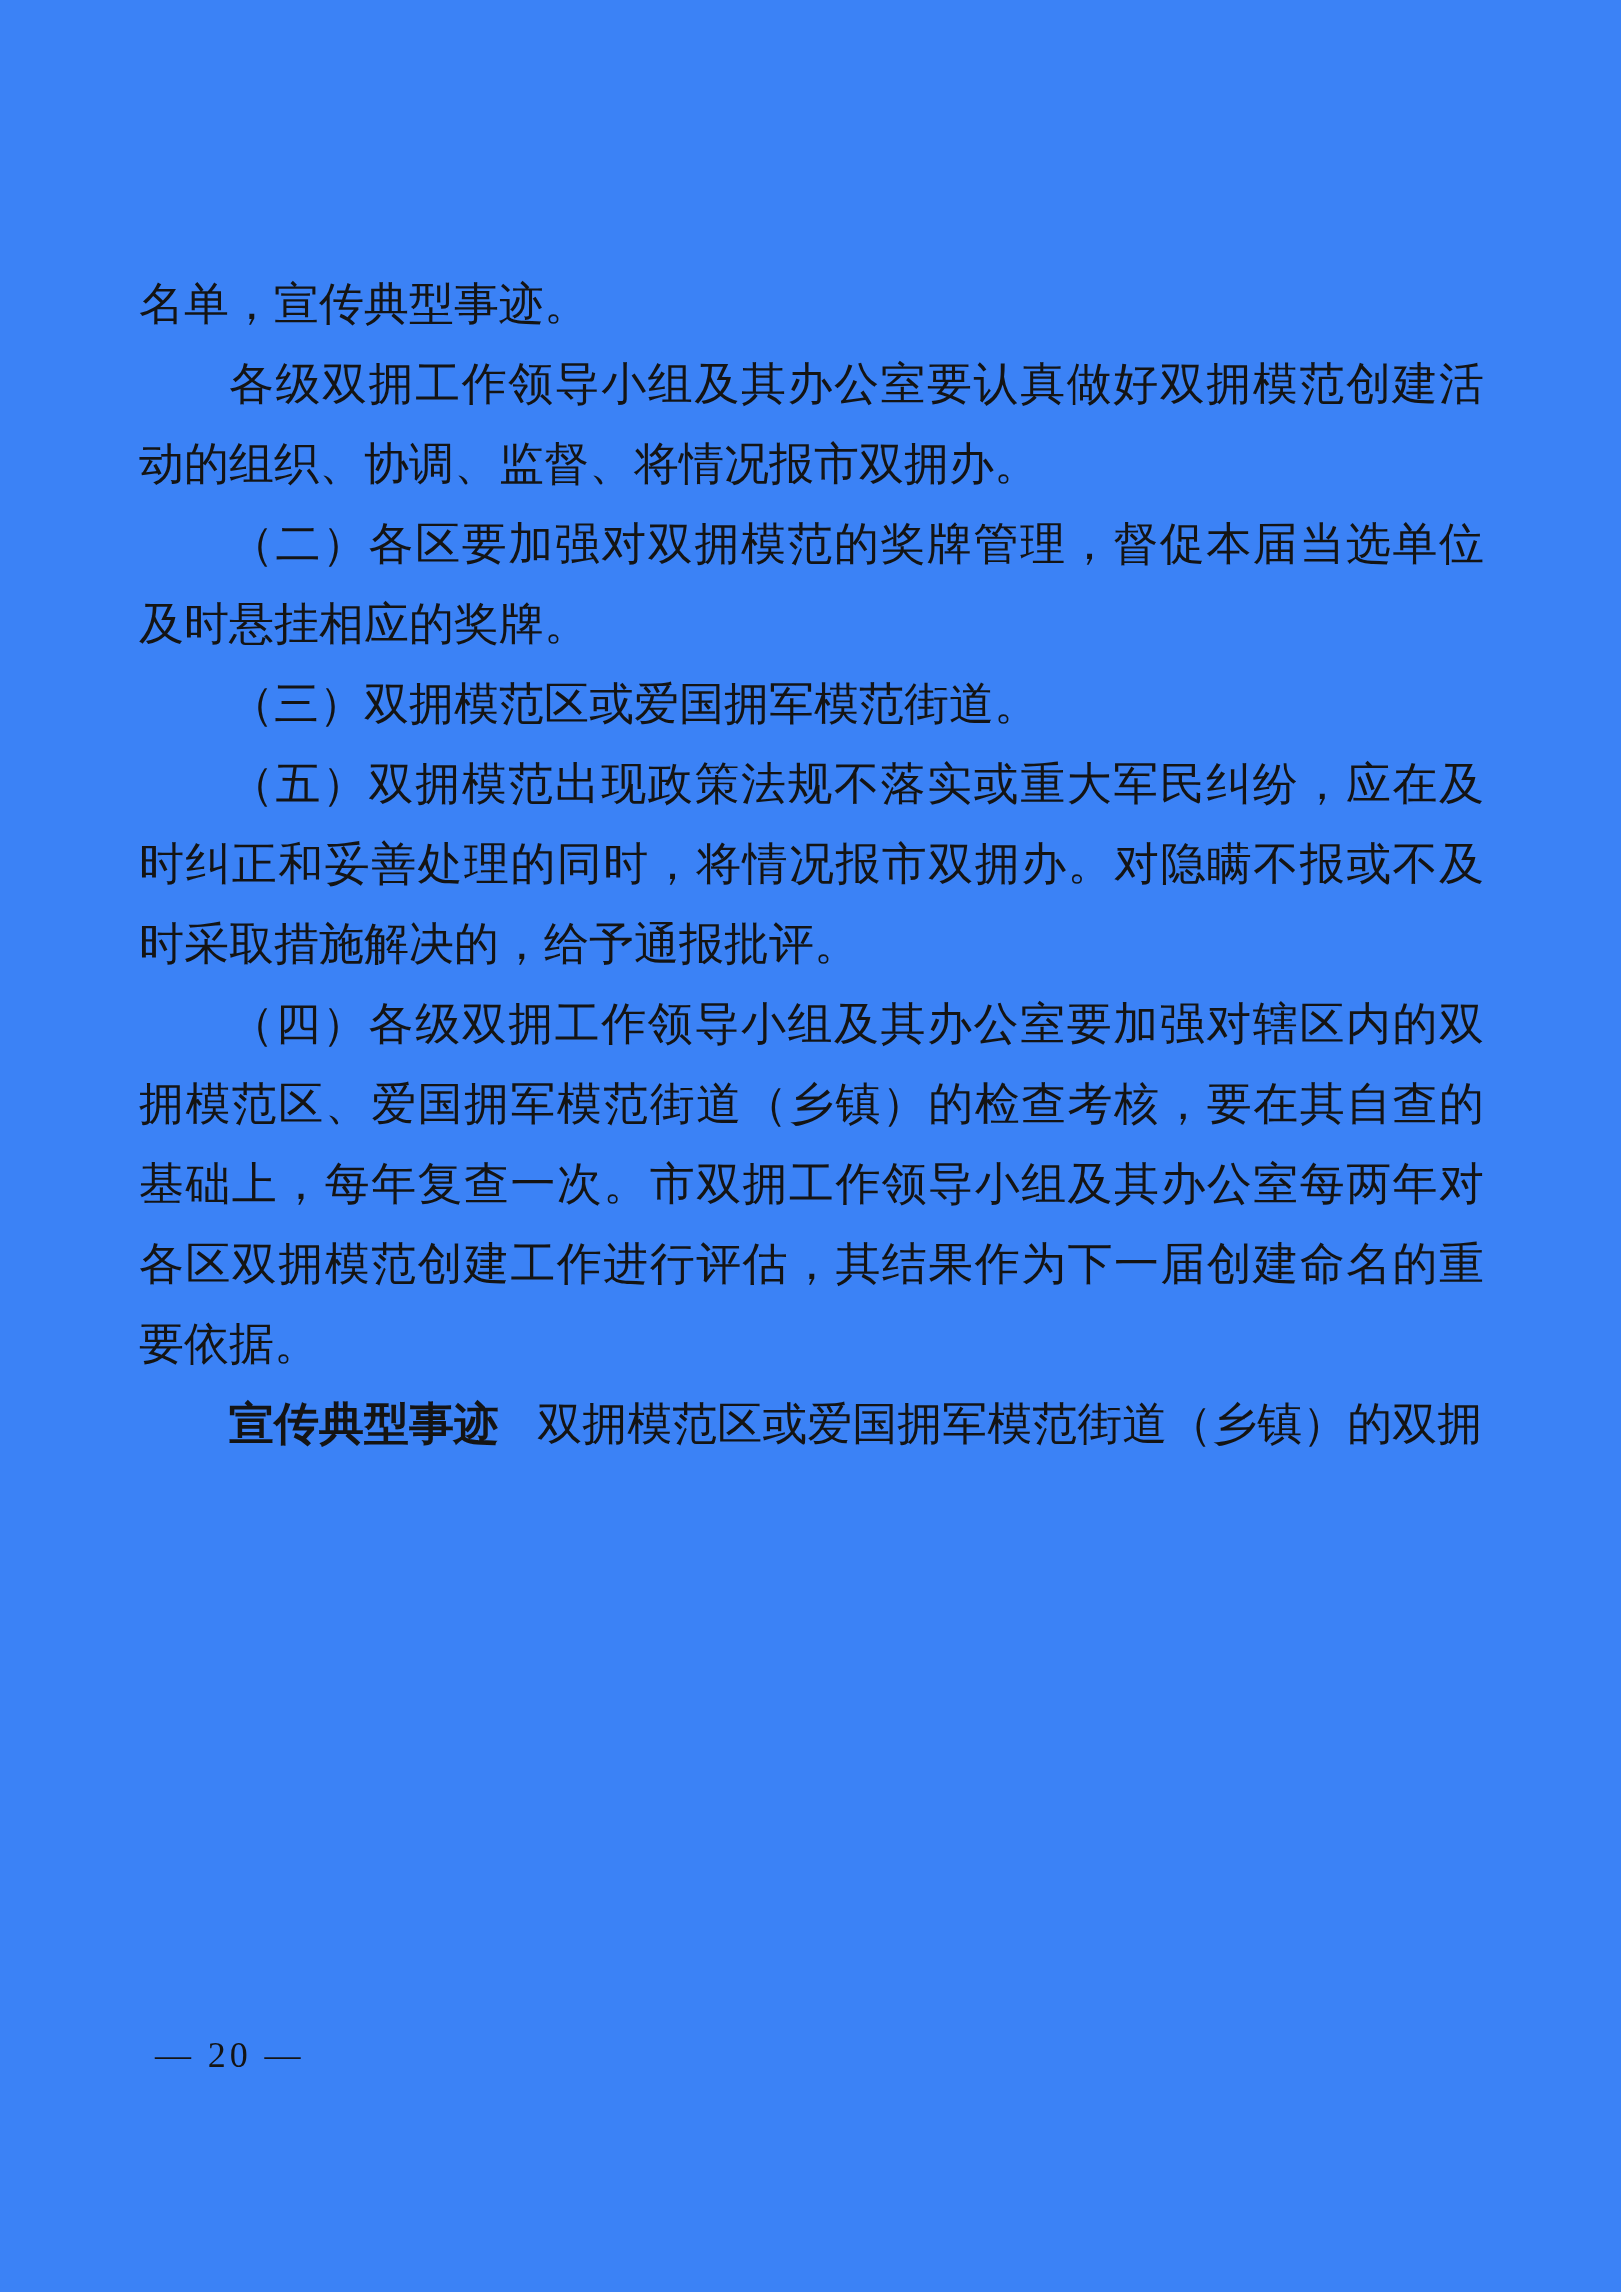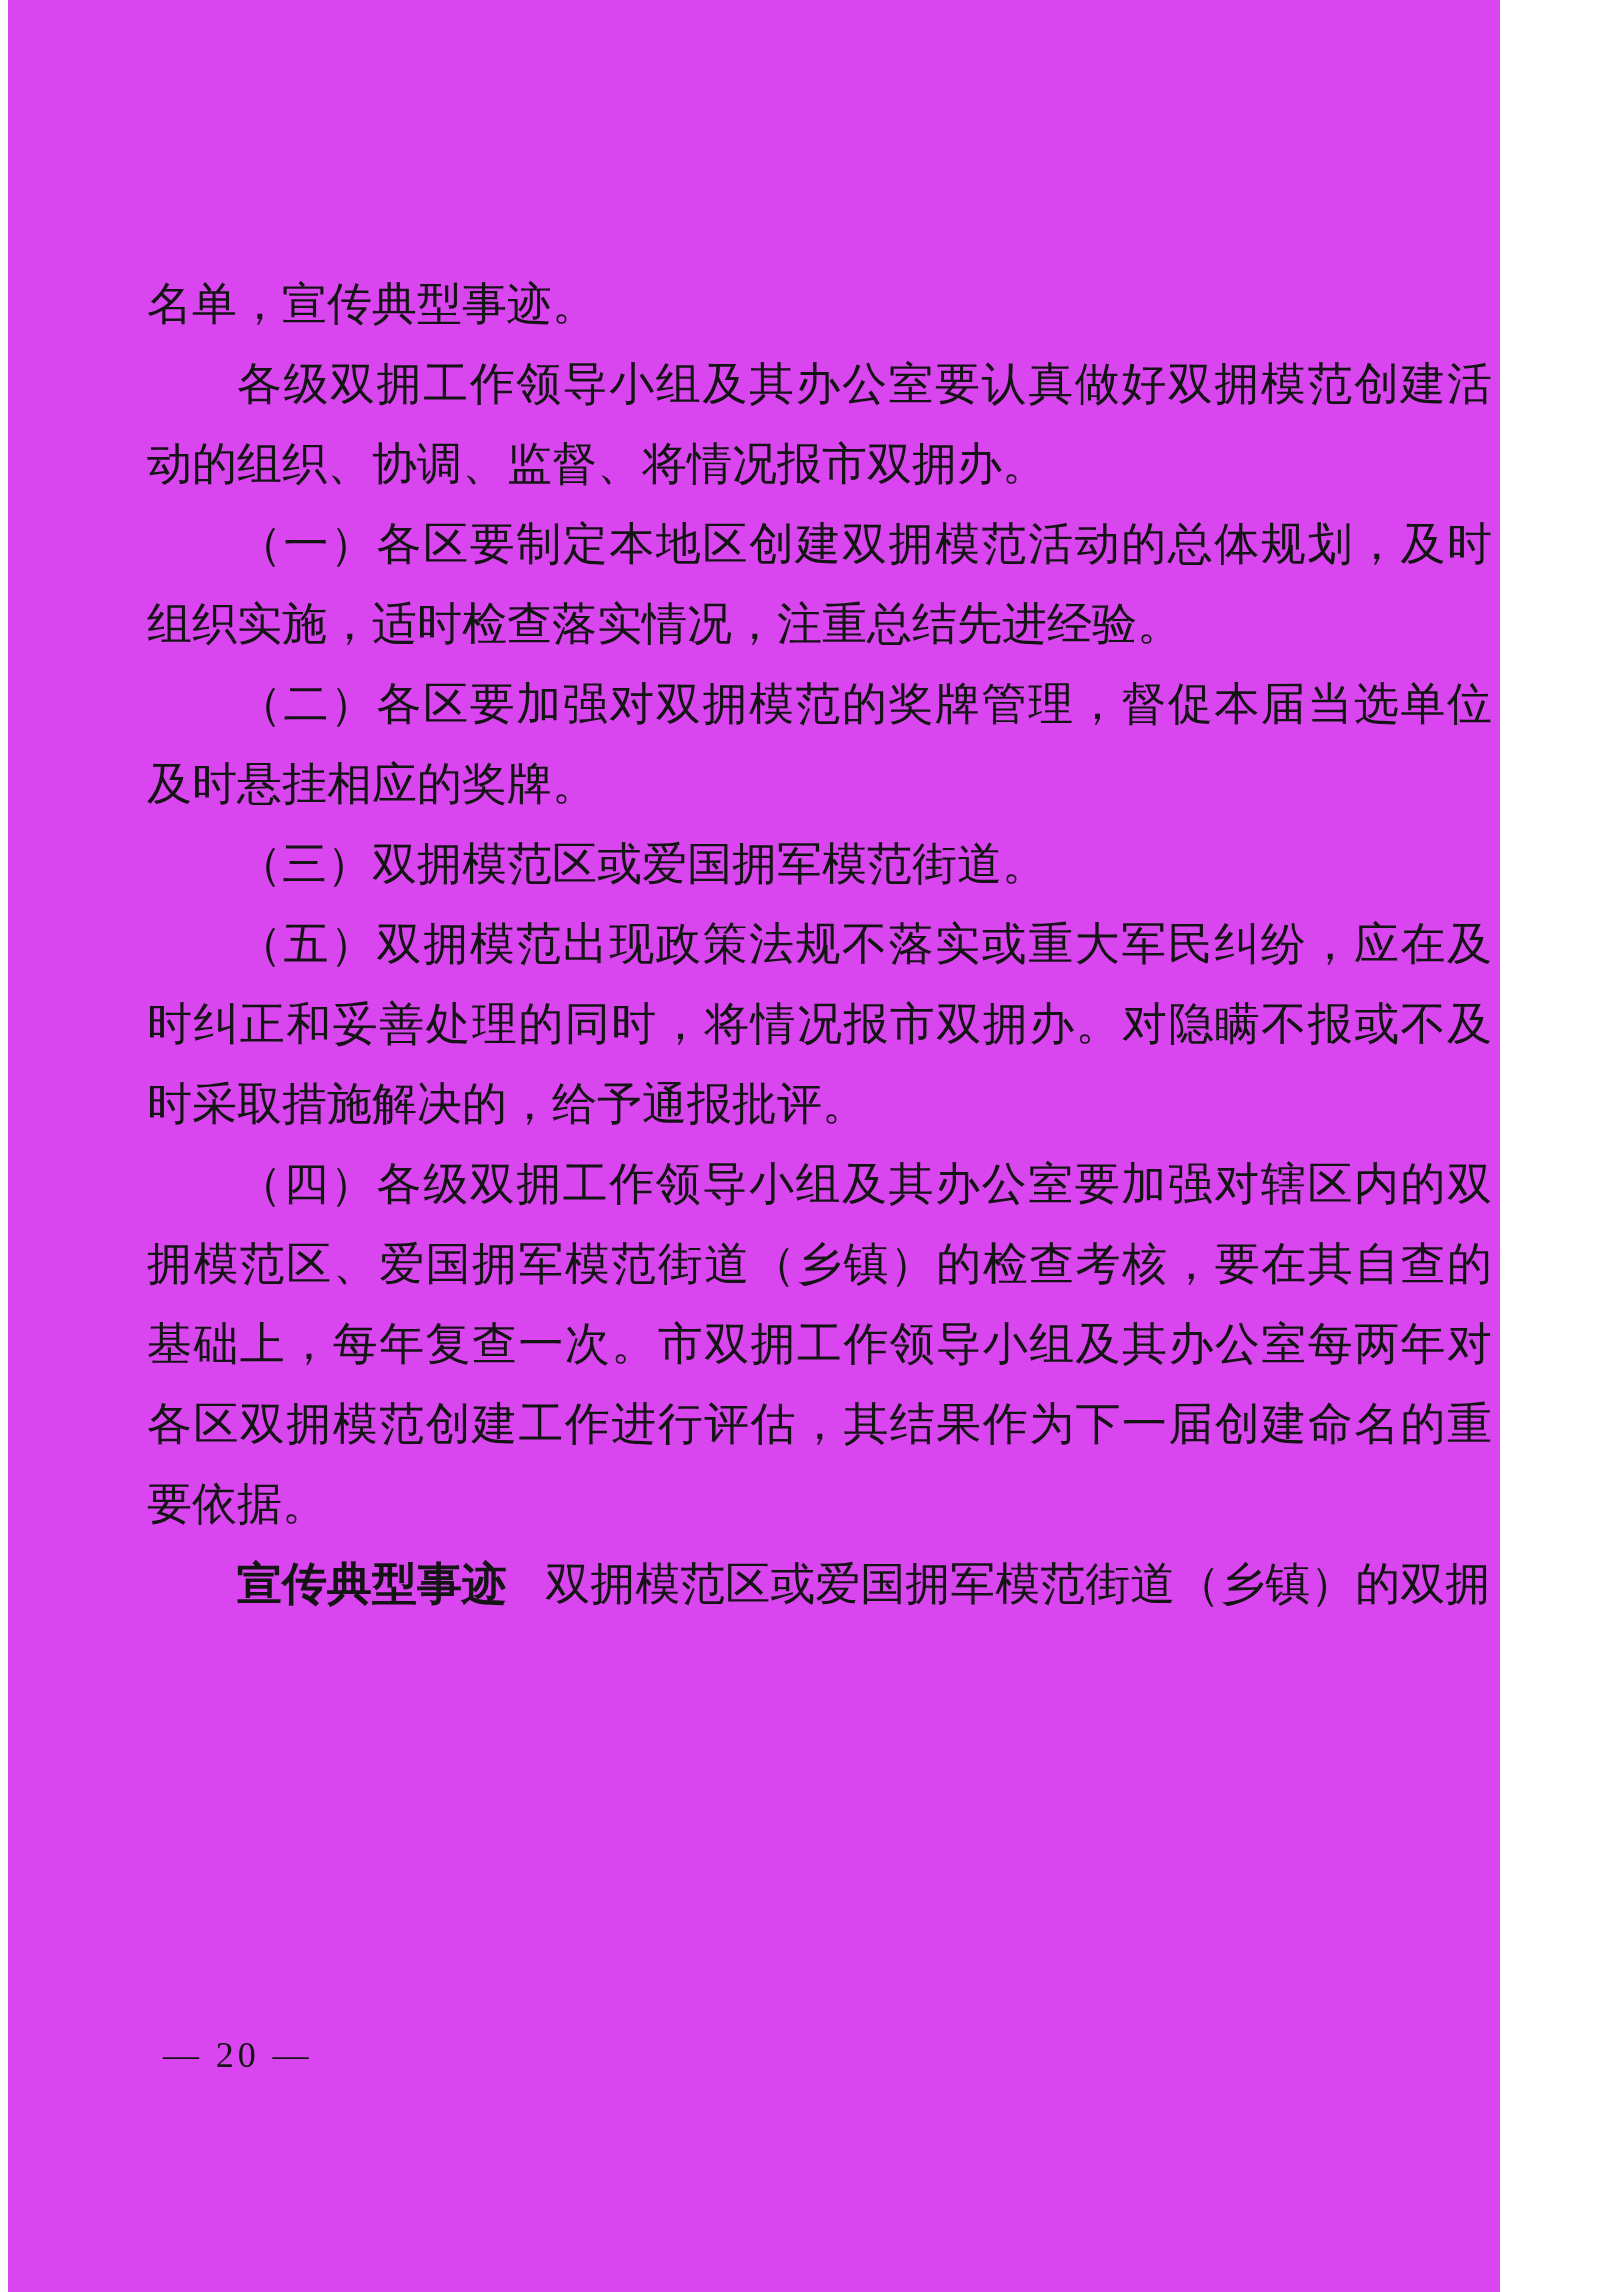--- a/index.html
+++ b/index.html
@@ -9,24 +9,24 @@
   body {
     width: 1621px;
     height: 2293px;
     background: #ffffff;
     position: relative;
     color: #141414;
     font-family: "Liberation Serif", "DejaVu Serif", serif;
   }
   .page {
     position: absolute;
-    left: 8px; top: 0;
-    width: 1492px;
+    left: 0; top: 0;
+    width: 1621px;
     height: 2293px;
-    background: #d946ef;
+    background: #3b82f6;
     overflow: hidden;
   }
   .content {
     position: absolute;
     left: 139px;
     top: 264px;
     width: 1345px;
   }
   .cont-line {
     font-size: 45px;
@@ -73,23 +73,20 @@
   <div class="content">
 
     <p class="cont-line">名单，宣传典型事迹。</p>
 
 
 
     <p class="para">
       <span>各级双拥工作领导小组及其办公室要认真做好双拥模范创建活动的组织、协调、监督、将情况报市双拥办。</span>
     </p>
 
-    <p class="para">
-      <span>（一）各区要制定本地区创建双拥模范活动的总体规划，及时组织实施，适时检查落实情况，注重总结先进经验。</span>
-    </p>
 
     <p class="para">
       <span>（二）各区要加强对双拥模范的奖牌管理，督促本届当选单位及时悬挂相应的奖牌。</span>
     </p>
 
     <p class="para">
       <span>（三）双拥模范区或爱国拥军模范街道。</span>
     </p>
 
     <p class="para">

